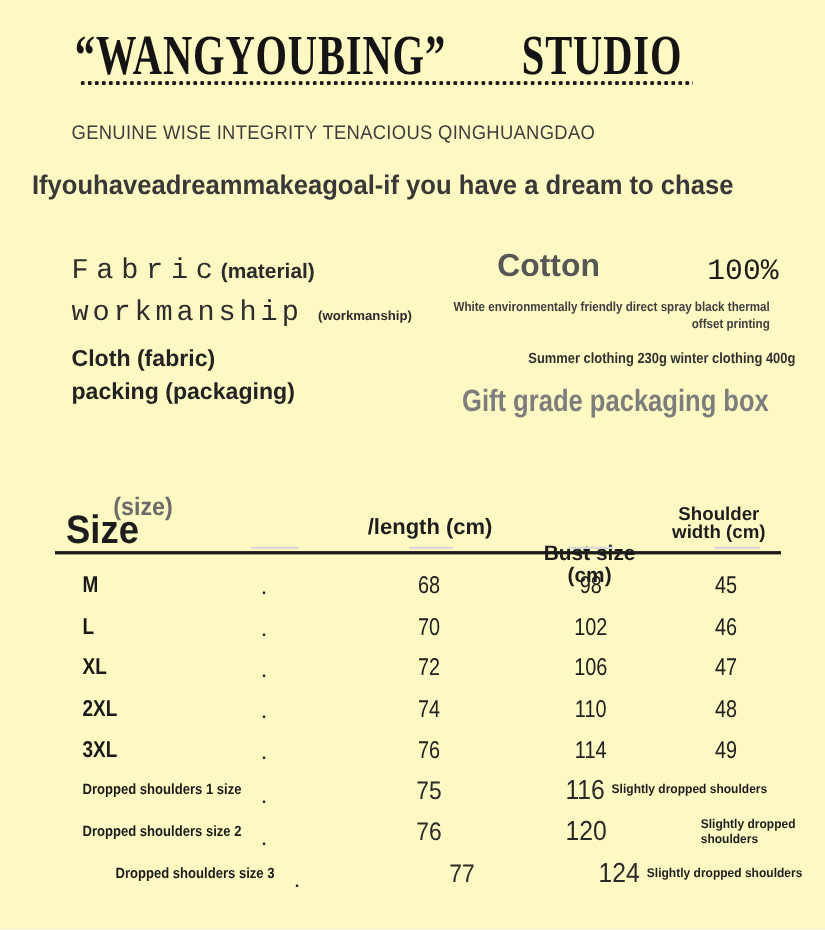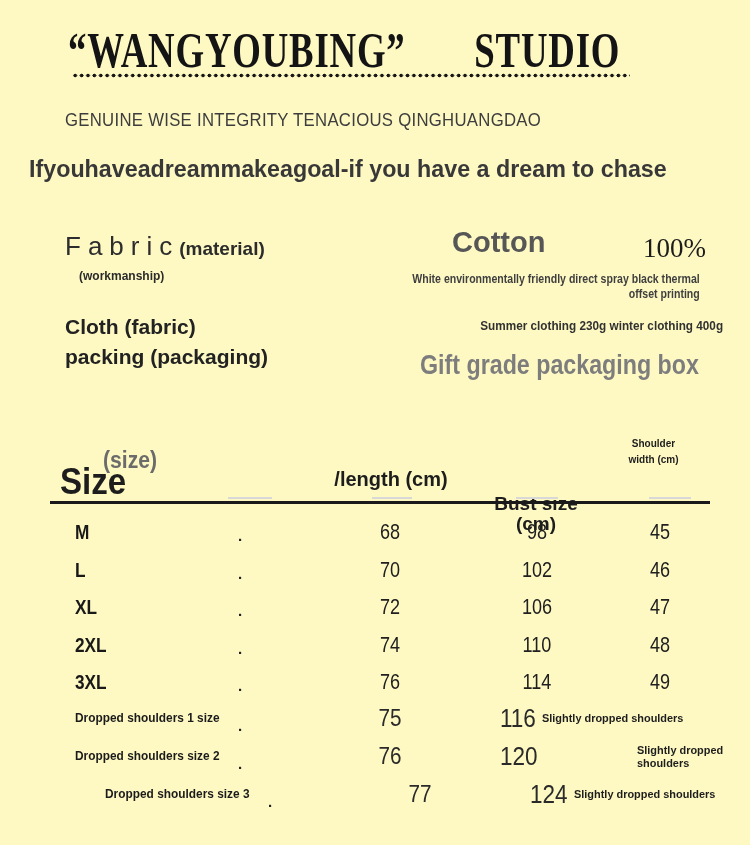--- a/index.html
+++ b/index.html
@@ -27,37 +27,37 @@
     transform:scaleX(0.93); transform-origin:left top; white-space:nowrap;
   }
   .slogan{
     left:29px; top:155px; font-size:24.5px; font-weight:700; color:#383838;
     transform:scaleX(0.95); transform-origin:left top; white-space:nowrap;
   }
 
   
   .info-line{ display:flex; align-items:baseline; white-space:nowrap; }
   .spaced-label{
-    font-family:Liberation Sans, sans-serif; font-weight:400; color:#2d2d2d;
+    font-family:Liberation Mono, monospace; font-weight:400; color:#2d2d2d;
     font-size:26px;
   }
   .ls-fabric{ letter-spacing:7px; }
   .ls-work{ letter-spacing:3.5px; }
   .sub-material{ font-size:19px; font-weight:700; color:#2b2b2b; margin-left:0px; }
   .sub-tech{ font-size:12px; font-weight:700; color:#2b2b2b; margin-left:14px; }
   .fabric-line{ left:65px; top:231px; }
   .work-line{ left:65px; top:269px; }
   .cloth-block{
     left:65px; top:312px; font-size:21px; font-weight:700; color:#222222;
     line-height:30px; white-space:nowrap;
   }
 
   
   .cotton{ left:452px; top:226px; font-size:29px; font-weight:700; color:#565656; white-space:nowrap;text-align:right; }
-  .percent{ left:643px; top:233px; font-family:Liberation Serif, serif; font-size:27px; color:#1c1c1c; }
+  .percent{ left:643px; top:233px; font-family:Liberation Mono, monospace; font-size:27px; color:#1c1c1c; }
   .work-value{
     right:50px; top:272px; text-align:right; font-size:12px; font-weight:700;
     color:#3f3f3f; line-height:14.5px; transform:scaleX(0.88); transform-origin:right top;
     white-space:nowrap;
   }
   .weight-note{
     right:27px; top:318px; font-size:13.5px; font-weight:700; color:#313131;
     transform:scaleX(0.87); transform-origin:right top; white-space:nowrap;
   }
   .packaging{
@@ -71,21 +71,21 @@
     transform:scaleX(0.92); transform-origin:left top; white-space:nowrap;
   }
   .h-size-sub{
     left:103px; top:447px; font-size:23px; font-weight:700; color:#6b6b6b;
     transform:scaleX(0.92); transform-origin:left top; white-space:nowrap;
   }
   .col-hdr{ text-align:center; font-weight:700; color:#1d1d1d; }
   .h-sleeve{ left:198px; top:459px; width:100px; font-size:15px; line-height:17px; }
   .h-length{ left:331px; top:468px; width:120px; font-size:20px; }
   .h-bust{ left:486px; top:455px; width:100px; font-size:19px; line-height:19.5px;margin-top:39px; }
-  .h-shoulder{ left:606px; top:436px; width:95px; font-size:10px; line-height:16px; }
+  .h-shoulder{ left:606px; top:460px; width:95px; font-size:17px; line-height:16px; }
   .hdr-rule{ left:50px; top:501px; width:660px; height:3px; background:#1a1a1a; }
   .hdr-mark{ height:2px; background:#d8d8d8; top:497px; }
 
   
   .row{ left:0; width:750px; height:28px; }
   .cell{ position:absolute; top:0; height:28px; line-height:28px; white-space:nowrap; }
   .c-size{
     left:75px; font-size:21px; font-weight:700; color:#191919;
     transform:scaleX(0.82); transform-origin:left center;
   }
@@ -93,21 +93,21 @@
     left:75px; font-size:13.5px; font-weight:700; color:#1b1b1b;
     transform:scaleX(0.88); transform-origin:left center;
   }
   .c-dot{ left:228px; width:24px; top:4px; text-align:center; font-size:15px; font-weight:700; color:#222; }
   .c-dot-low{ top:8px; }
   .c-num{ text-align:center; font-size:22px; color:#202020; transform:scaleX(0.82); transform-origin:center center; }
   .c-length{ left:353px; width:74px; }
   .c-bust{ left:500px; width:74px; }
   .c-shoulder{ left:623px; width:74px; }
   .c-num-thin{ font-size:23px; color:#2a2a2a; transform:scaleX(0.9); }
-  .c-combo{ left:500px; display:flex; align-items:flex-start; }
+  .c-combo{ left:514px; display:flex; align-items:flex-start; }
   .combo-num{ font-size:25px; color:#2a2a2a; transform:scaleX(0.9); transform-origin:left center; }
   .combo-note{
     font-size:11.5px; font-weight:700; color:#1e1e1e; margin-left:2px;
     transform:scaleX(0.95); transform-origin:left center;
   }
   .c-note2{
     left:637px; top:2px; width:105px; height:auto; line-height:12.5px;
     font-size:11.5px; font-weight:700; color:#1e1e1e;
     transform:scaleX(0.95); transform-origin:left top; white-space:normal;
   }
@@ -123,20 +123,21 @@
   </div>
   <div class="abs dotted-line"></div>
   <div class="abs tagline">GENUINE WISE INTEGRITY TENACIOUS QINGHUANGDAO</div>
   <div class="abs slogan">Ifyouhaveadreammakeagoal-if you have a dream to chase</div>
 
   <div class="abs info-line fabric-line">
     <span class="spaced-label ls-fabric">Fabric</span>
     <span class="sub-material">(material)</span>
   </div>
   <div class="abs info-line work-line">
+    <span class="spaced-label ls-work">workmanship</span>
     <span class="sub-tech">(workmanship)</span>
   </div>
   <div class="abs cloth-block">
     <div>Cloth (fabric)</div>
     <div>packing (packaging)</div>
   </div>
 
   <div class="abs cotton">Cotton</div>
   <div class="abs percent">100%</div>
   <div class="abs work-value">

